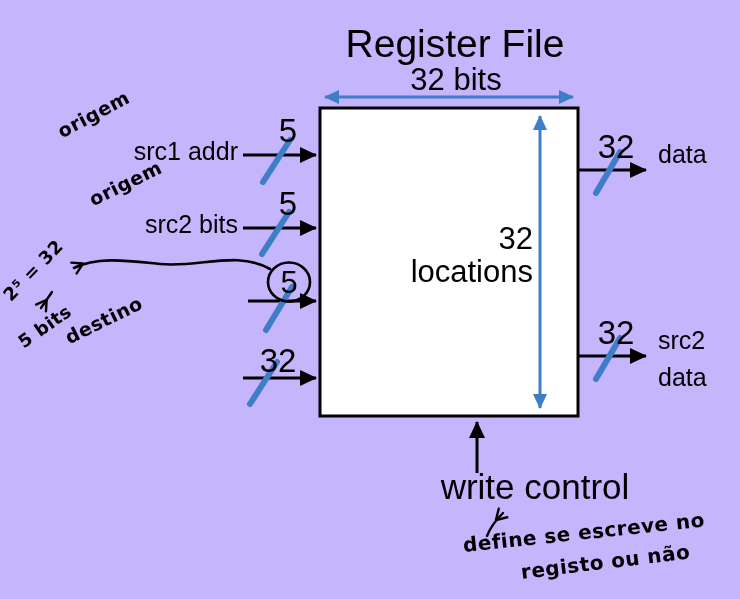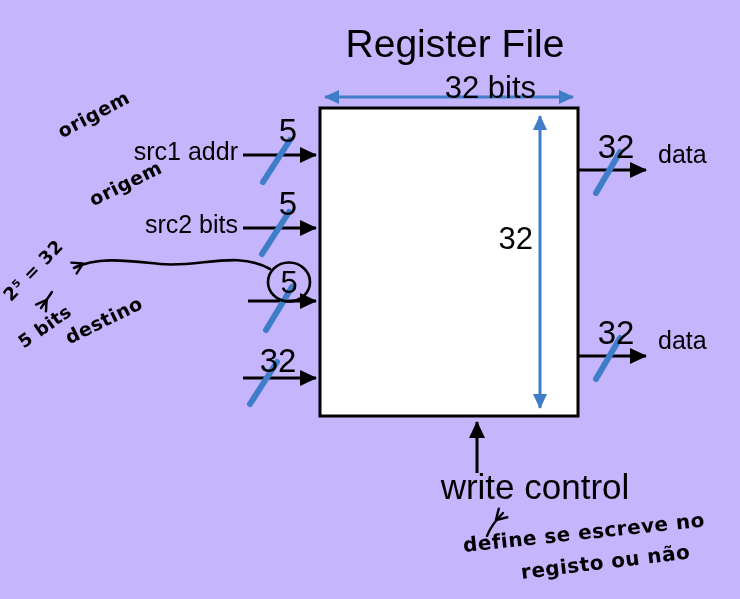--- a/index.html
+++ b/index.html
@@ -3,21 +3,21 @@
 <meta charset="utf-8">
 <style>
   html,body{margin:0;padding:0;background:#ffffff;}
   .stage{
     position:relative;width:740px;height:599px;background:#c4b5fd;
     font-family:"Liberation Sans", sans-serif;color:#000;overflow:hidden;
   }
   .stage svg.layer{position:absolute;left:0;top:0;width:740px;height:599px;}
   .abs{position:absolute;white-space:nowrap;}
   .t-title{font-size:39px;text-align:center;}
-  .t-sub{font-size:31px;text-align:right;margin-top:8px;}
+  .t-sub{font-size:31px;text-align:center;}
   .t-label{font-size:25px;}
   .t-num{font-size:33px;text-align:center;}
   .right-align{text-align:right;}
   .center{text-align:center;}
   .hand{
     font-family:"DejaVu Sans", sans-serif;font-weight:700;font-size:19px;
     letter-spacing:0.5px;
   }
   .hand-sm{font-size:18px;}
   .hand-lg{font-size:20px;}
@@ -83,37 +83,39 @@
 
     <path d="M 487 536 C 490 528, 496 520, 503 513" fill="none" stroke="#000" stroke-width="2.4" stroke-linecap="round" marker-end="url(#mh)"></path>
   </svg>
 
   <div class="abs t-title" style="left:325px;top:22px;width:260px;">Register File</div>
 
   <div class="abs t-sub" style="left:376px;top:62px;width:160px;">32 bits</div>
 
   <div class="abs right-align" style="left:393px;top:222px;width:140px;font-size:31px;line-height:33px;">
     <div>32</div>
+    <div>locations</div>
   </div>
 
   <div class="abs t-label right-align" style="left:40px;top:137px;width:198px;">src1 addr</div>
   <div class="abs t-label right-align" style="left:40px;top:210px;width:198px;">src2 bits</div>
 
   <div class="abs t-num" style="left:270px;top:112px;width:36px;">5</div>
   <div class="abs t-num" style="left:270px;top:185px;width:36px;">5</div>
   <div class="abs t-num" style="left:271px;top:265px;width:36px;font-size:31px;">5</div>
   <div class="abs t-num" style="left:258px;top:342px;width:40px;">32</div>
 
   <div class="abs t-num" style="left:590px;top:128px;width:52px;">32</div>
   <div class="abs t-num" style="left:590px;top:314px;width:52px;">32</div>
 
   <div class="abs t-label" style="left:658px;top:136px;line-height:37px;">
     <div>data</div>
   </div>
   <div class="abs t-label" style="left:658px;top:322px;line-height:37px;">
+    <div>src2</div>
     <div>data</div>
   </div>
 
   <div class="abs center" style="left:430px;top:467px;width:210px;font-size:35px;">write control</div>
 
   <div class="abs hand" style="left:64px;top:120px;transform:rotate(-28deg);transform-origin:0 100%;">origem</div>
   <div class="abs hand" style="left:95px;top:188px;transform:rotate(-26deg);transform-origin:0 100%;">origem</div>
   <div class="abs hand" style="left:71px;top:326px;transform:rotate(-26deg);transform-origin:0 100%;">destino</div>
   <div class="abs hand hand-sm" style="left:14px;top:284px;transform:rotate(-46deg);transform-origin:0 100%;">2⁵ = 32</div>
   <div class="abs hand hand-sm" style="left:26px;top:331px;transform:rotate(-35deg);transform-origin:0 100%;">5 bits</div>

